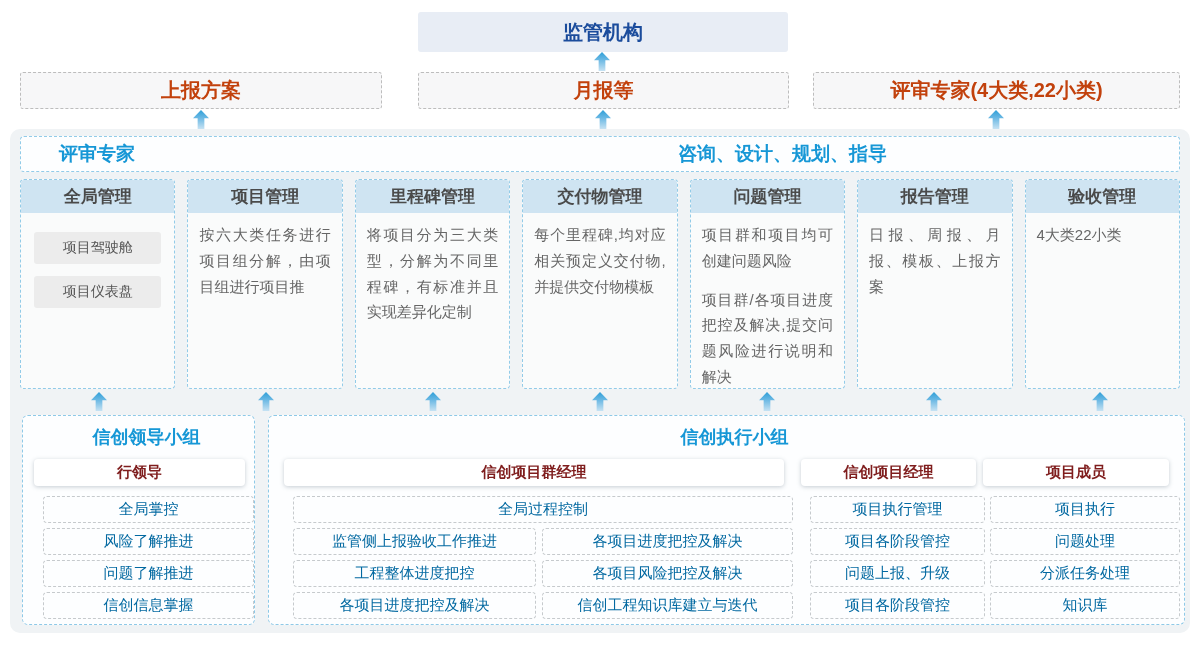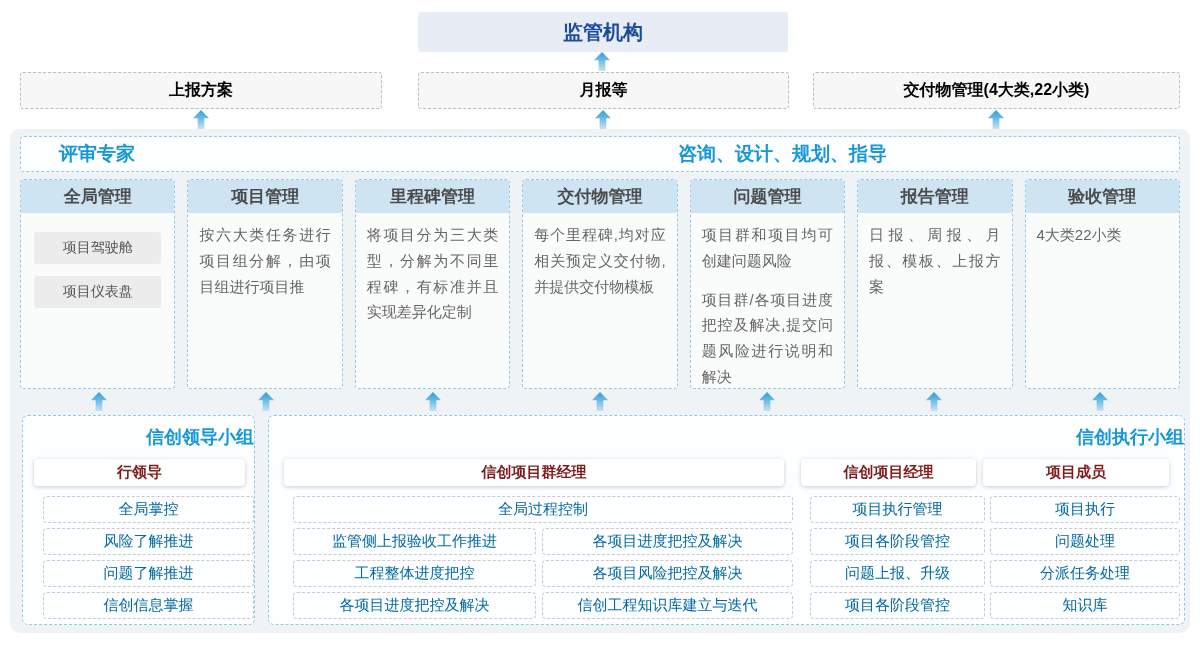--- a/index.html
+++ b/index.html
@@ -6,21 +6,21 @@
   body { font-family:"Liberation Sans","DejaVu Sans",sans-serif; }
   .stage { position:relative; width:1200px; height:650px; background:#ffffff; overflow:hidden; }
   .abs { position:absolute; box-sizing:border-box; }
 
   
   .regulator { left:418px; top:12px; width:370px; height:40px; background:#e8edf5; border-radius:3px;
     display:flex; align-items:center; justify-content:center; font-size:20px; font-weight:bold; color:#1b4c9c; }
 
   
   .r2 { top:72px; height:37px; background:#f7f7f8; border:1px dashed #bdbdbd; border-radius:3px;
-    display:flex; align-items:center; justify-content:center; font-size:16px; font-weight:bold; color:#000000; }
+    display:flex; align-items:center; justify-content:center; font-size:20px; font-weight:bold; color:#c2410c; }
   .r2-1 { left:20px;  width:362px; }
   .r2-2 { left:418px; width:371px; }
   .r2-3 { left:813px; width:367px; }
 
   
   .arr { width:16px; height:19px;
     background:linear-gradient(180deg,#2f9fd8 0%,#68b7e3 40%,#c6e2f3 100%);
     clip-path:polygon(50% 0,100% 44%,71% 44%,71% 100%,29% 100%,29% 44%,0 44%); }
 
   
@@ -44,39 +44,39 @@
   .col-b p { margin:0 0 13px; }
   .col-b p:last-child { margin-bottom:0; }
   .pillwrap { padding:19px 13px; display:flex; flex-direction:column; gap:12px; }
   .pill { height:32px; background:#ececec; border-radius:3px; display:flex; align-items:center; justify-content:center;
     font-size:14px; color:#555; }
 
   
   .gbox { top:415px; height:210px; background:#fdfeff; border:1px dashed #8ec9e7; border-radius:6px; }
   .leader { left:22px;  width:233px; }
   .exec   { left:268px; width:917px; }
-  .g-title { position:absolute; top:9px; left:16px; right:0; text-align:right;
+  .g-title { position:absolute; top:9px; left:16px; right:0; text-align:center;
     font-size:18px; font-weight:bold; color:#1697d6; }
   .whead { position:absolute; height:27px; background:#ffffff; border-radius:4px;
     box-shadow:0 1px 4px rgba(110,125,140,.38);
     display:flex; align-items:center; justify-content:center; font-size:15px; font-weight:bold; color:#7f1d1d; }
   .ditem { position:absolute; height:27px; border:1px dashed #c6cacd; border-radius:4px; box-sizing:border-box;
     display:flex; align-items:center; justify-content:center; font-size:15px; color:#0369a1; white-space:nowrap;margin-left:9px; }
 </style>
 </head>
 <body>
 
 <div class="stage">
 
   <div class="abs regulator">监管机构</div>
   <div class="abs arr" style="left:594px;top:52px"></div>
 
   <div class="abs r2 r2-1">上报方案</div>
   <div class="abs r2 r2-2">月报等</div>
-  <div class="abs r2 r2-3">交付物管理(4大类,22小类)</div>
+  <div class="abs r2 r2-3">评审专家(4大类,22小类)</div>
   <div class="abs arr" style="left:193px;top:110px"></div>
   <div class="abs arr" style="left:595px;top:110px"></div>
   <div class="abs arr" style="left:988px;top:110px"></div>
 
   <div class="abs panel"></div>
 
   <div class="abs strip">
     <span class="strip-label expert">评审专家</span>
     <span class="strip-label consult">咨询、设计、规划、指导</span>
   </div>

